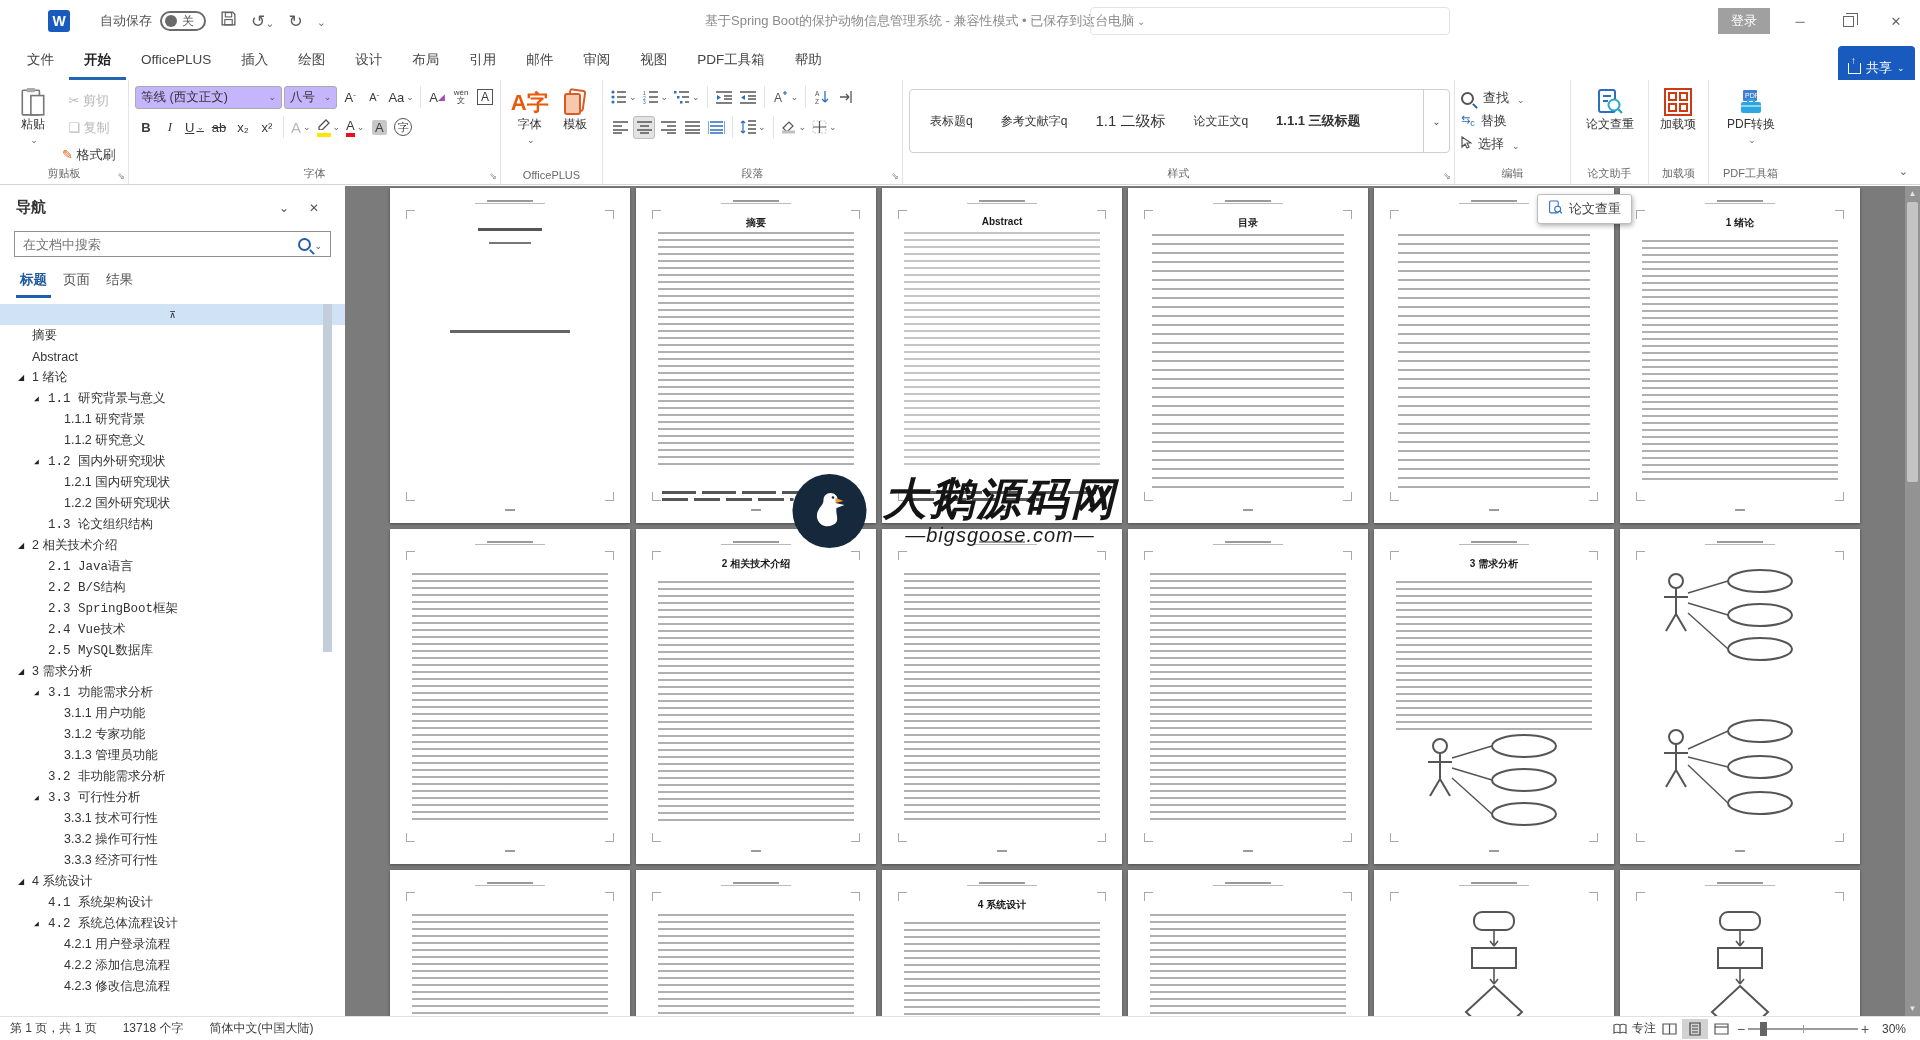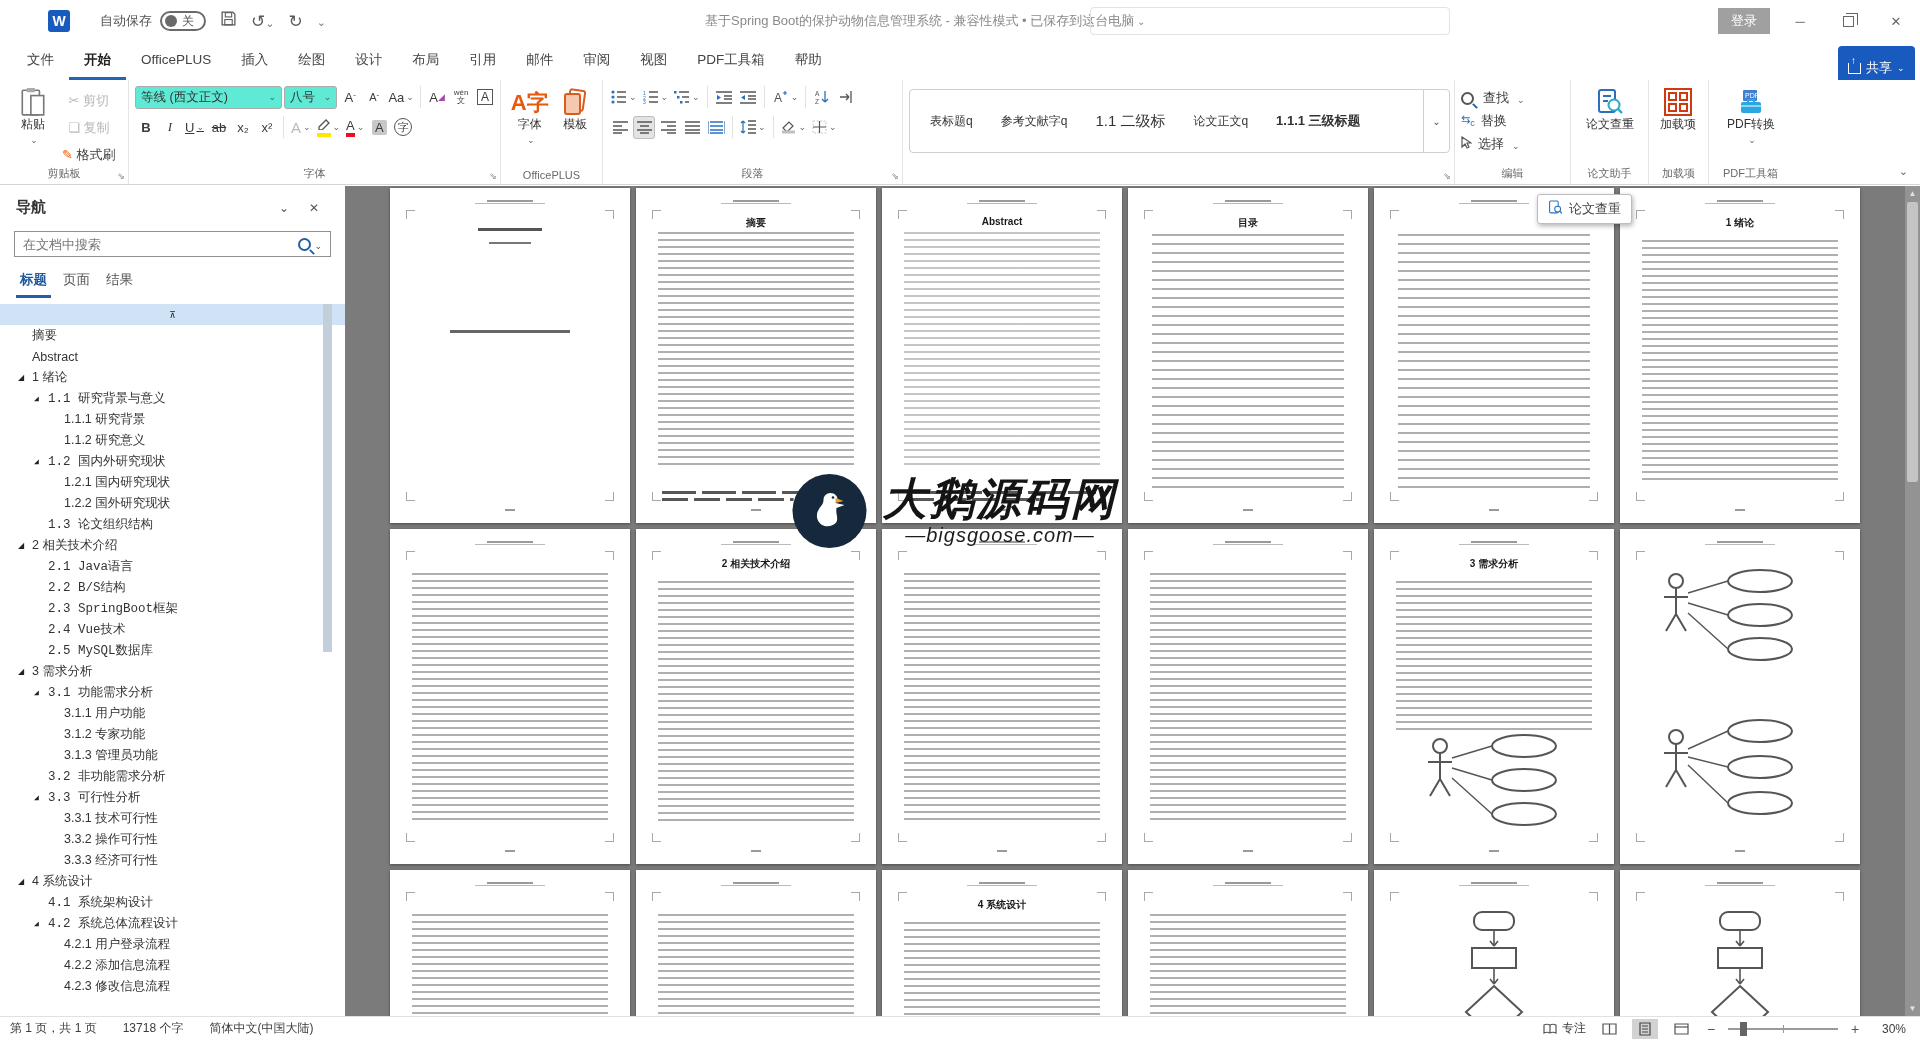--- a/index.html
+++ b/index.html
@@ -55,21 +55,21 @@
   .rowset { display:flex; flex-direction:column; gap:4px; }
   .rrow { display:flex; align-items:center; height:26px; gap:2px; }
   .mini { display:inline-flex; align-items:center; justify-content:center; min-width:22px; height:23px;
     border-radius:3px; font-size:13px; color:#3b3b3b; padding:0 2px; }
   .cv::after { content:"⌄"; font-size:9px; color:#666; margin-left:2px; }
   .sepv { width:1px; align-self:stretch; background:#e2e2e2; margin:2px 3px; }
   .bigbtn { width:54px; display:flex; flex-direction:column; align-items:center; font-size:12px;
     color:#333; padding-top:3px; line-height:15px; text-align:center; }
   .bigbtn .bicon { height:30px; display:flex; align-items:center; justify-content:center; }
   .disabled { color:#b9b9b9 !important; }
-  .combo { border:1px solid #ababab; border-radius:3px; height:23px; background:#5eead4; display:flex;
+  .combo { border:1px solid #ababab; border-radius:3px; height:23px; background:#c4b5fd; display:flex;
     align-items:center; font-size:12.5px; color:#333; padding:0 5px; gap:4px; }
   .combo::after { content:"⌄"; font-size:9px; color:#555; margin-left:auto; }
   .ubar-y { border-bottom:4px solid #ffe500; }
   .ubar-r { border-bottom:4px solid #e81123; }
   .shade-a { background:#c8c8c8; border-radius:2px; padding:0 3px; }
   .enclose { border:1px solid #555; border-radius:50%; font-size:11px; width:18px; height:18px;
     display:inline-flex; align-items:center; justify-content:center; }
   .pinyin { display:inline-flex; flex-direction:column; line-height:8px; font-size:8px; align-items:center; }
   .borderbox { border:1px solid #555; padding:0 3px; font-size:12px; }
   .glyph-orange { color:#e8590c; font-weight:bold; }
@@ -183,21 +183,21 @@
 
   
   .doc-scroll { position:absolute; right:0; top:0; width:15px; height:830px; background:#939393; }
   .doc-scroll .arr { position:absolute; left:0; width:15px; text-align:center; font-size:8px; color:#e3e3e3; }
   .doc-thumb { position:absolute; left:2px; top:16px; width:11px; height:280px; background:#c4c4c4; border-radius:2px; }
 
   
   .statusbar { position:absolute; left:0; top:1016px; width:1920px; height:24px; background:#fff;
     border-top:1px solid #e1e1e1; display:flex; align-items:center; font-size:12px; color:#3c3c3c; }
   .sb-left { display:flex; gap:26px; padding-left:10px; }
-  .sb-right { margin-left:auto; display:flex; align-items:center; gap:10px; padding-right:14px;padding-left:36px; }
+  .sb-right { margin-left:auto; display:flex; align-items:center; padding-right:14px;padding-left:36px; }
   .sb-item { display:flex; align-items:center; gap:5px; }
   .viewbtn { width:26px; height:20px; display:flex; align-items:center; justify-content:center; }
   .viewbtn.active { background:#d2d2d2; }
   .zoom-track { width:110px; height:2px; background:#9a9a9a; position:relative; }
   .zoom-track::before { content:""; position:absolute; left:50%; top:-3px; width:1px; height:8px; background:#9a9a9a; }
   .zoom-thumb { position:absolute; left:12px; top:-6px; width:7px; height:14px; background:#646464; }
   .zbtn { font-size:14px; color:#555; width:14px; text-align:center; }
 </style>
 </head>
 <body>
@@ -537,20 +537,21 @@
           <span>1.1 二级标</span>
         </div>
         <div class="chip sn">
           <span>论文正文q</span>
         </div>
         <div class="chip sb2">
           <span>1.1.1 三级标题</span>
         </div>
       <div class="gal-exp" style="margin-left:auto">⌄</div>
     </div>
+    <div class="grp-label">样式</div>
     <span class="launcher"></span>
   </div>
 
   <div class="grp" style="width:116px">
     <div class="edit-col">
       <div class="edit-item">
         <span class="mag" style="border-color:#555"></span>
         <span>查找</span>
         <span class="cv"></span>
       </div>

